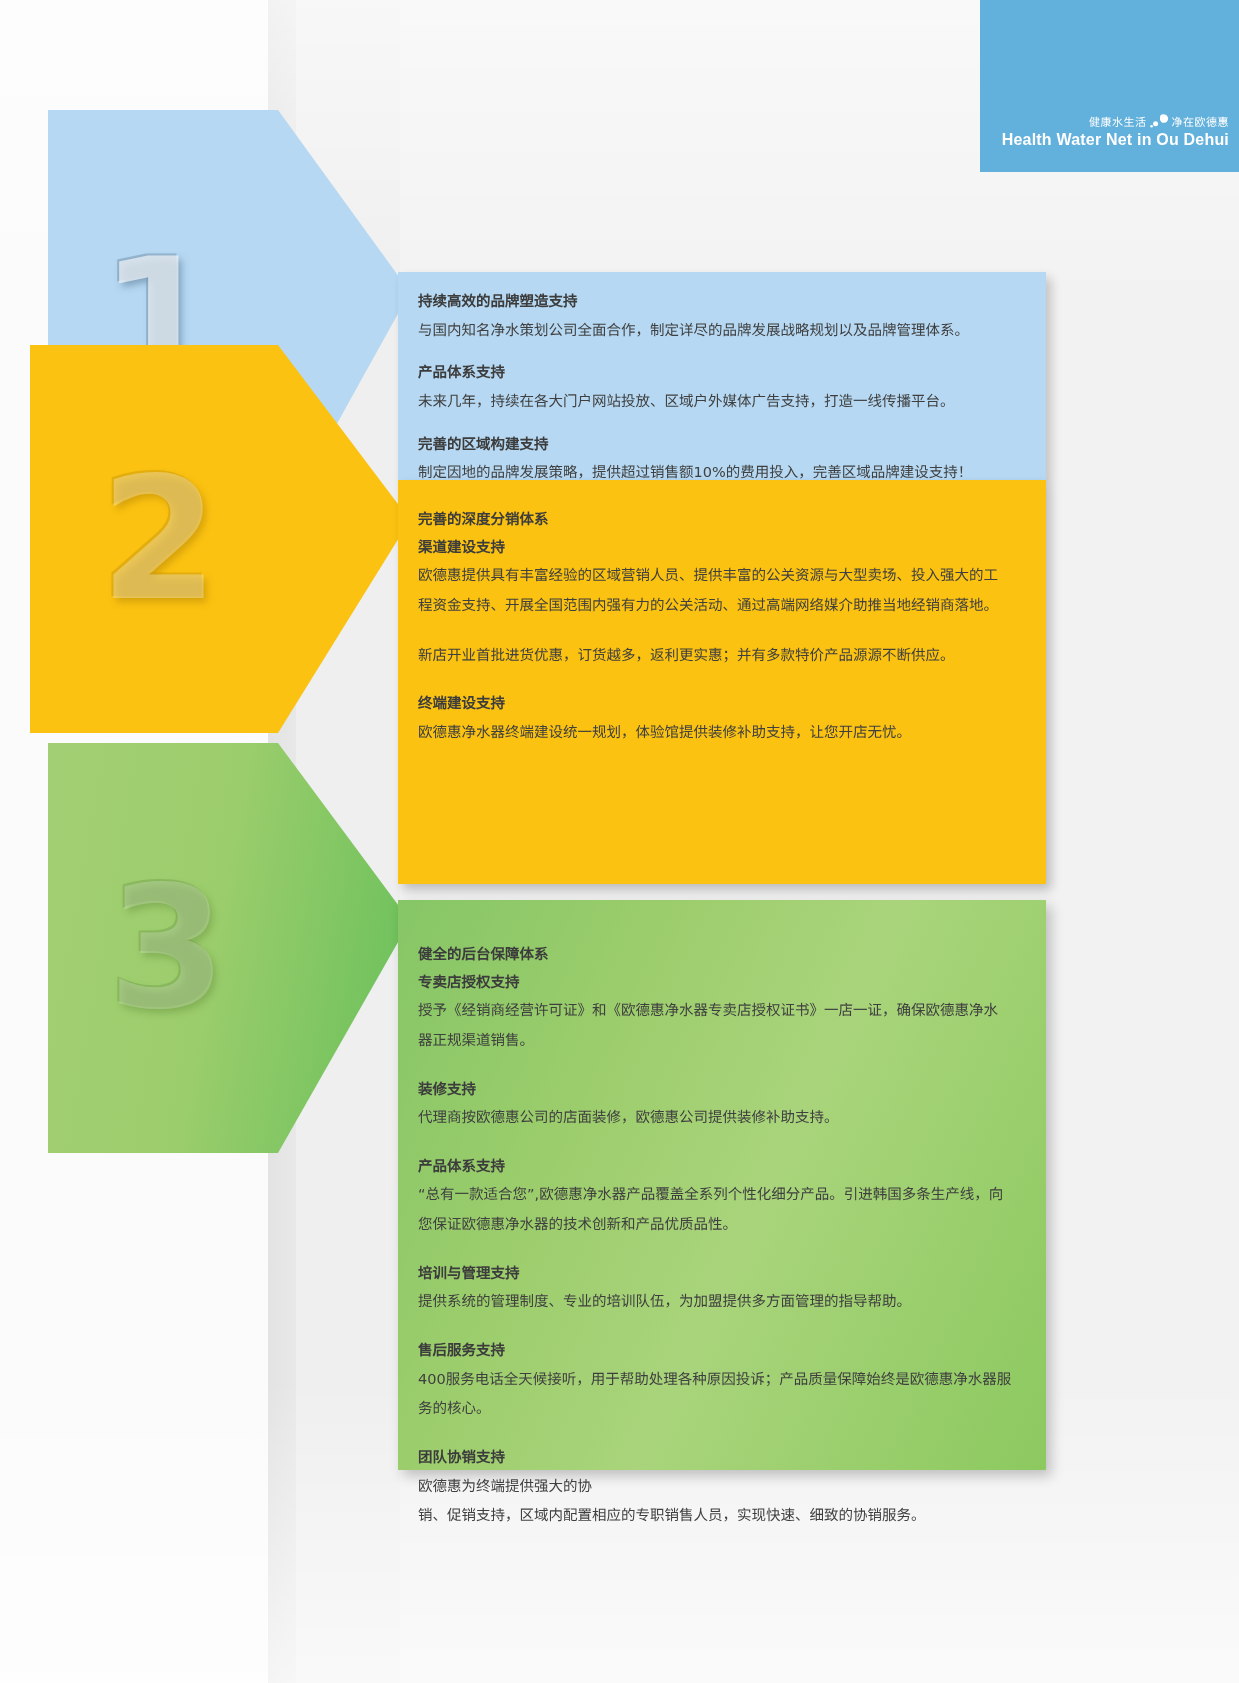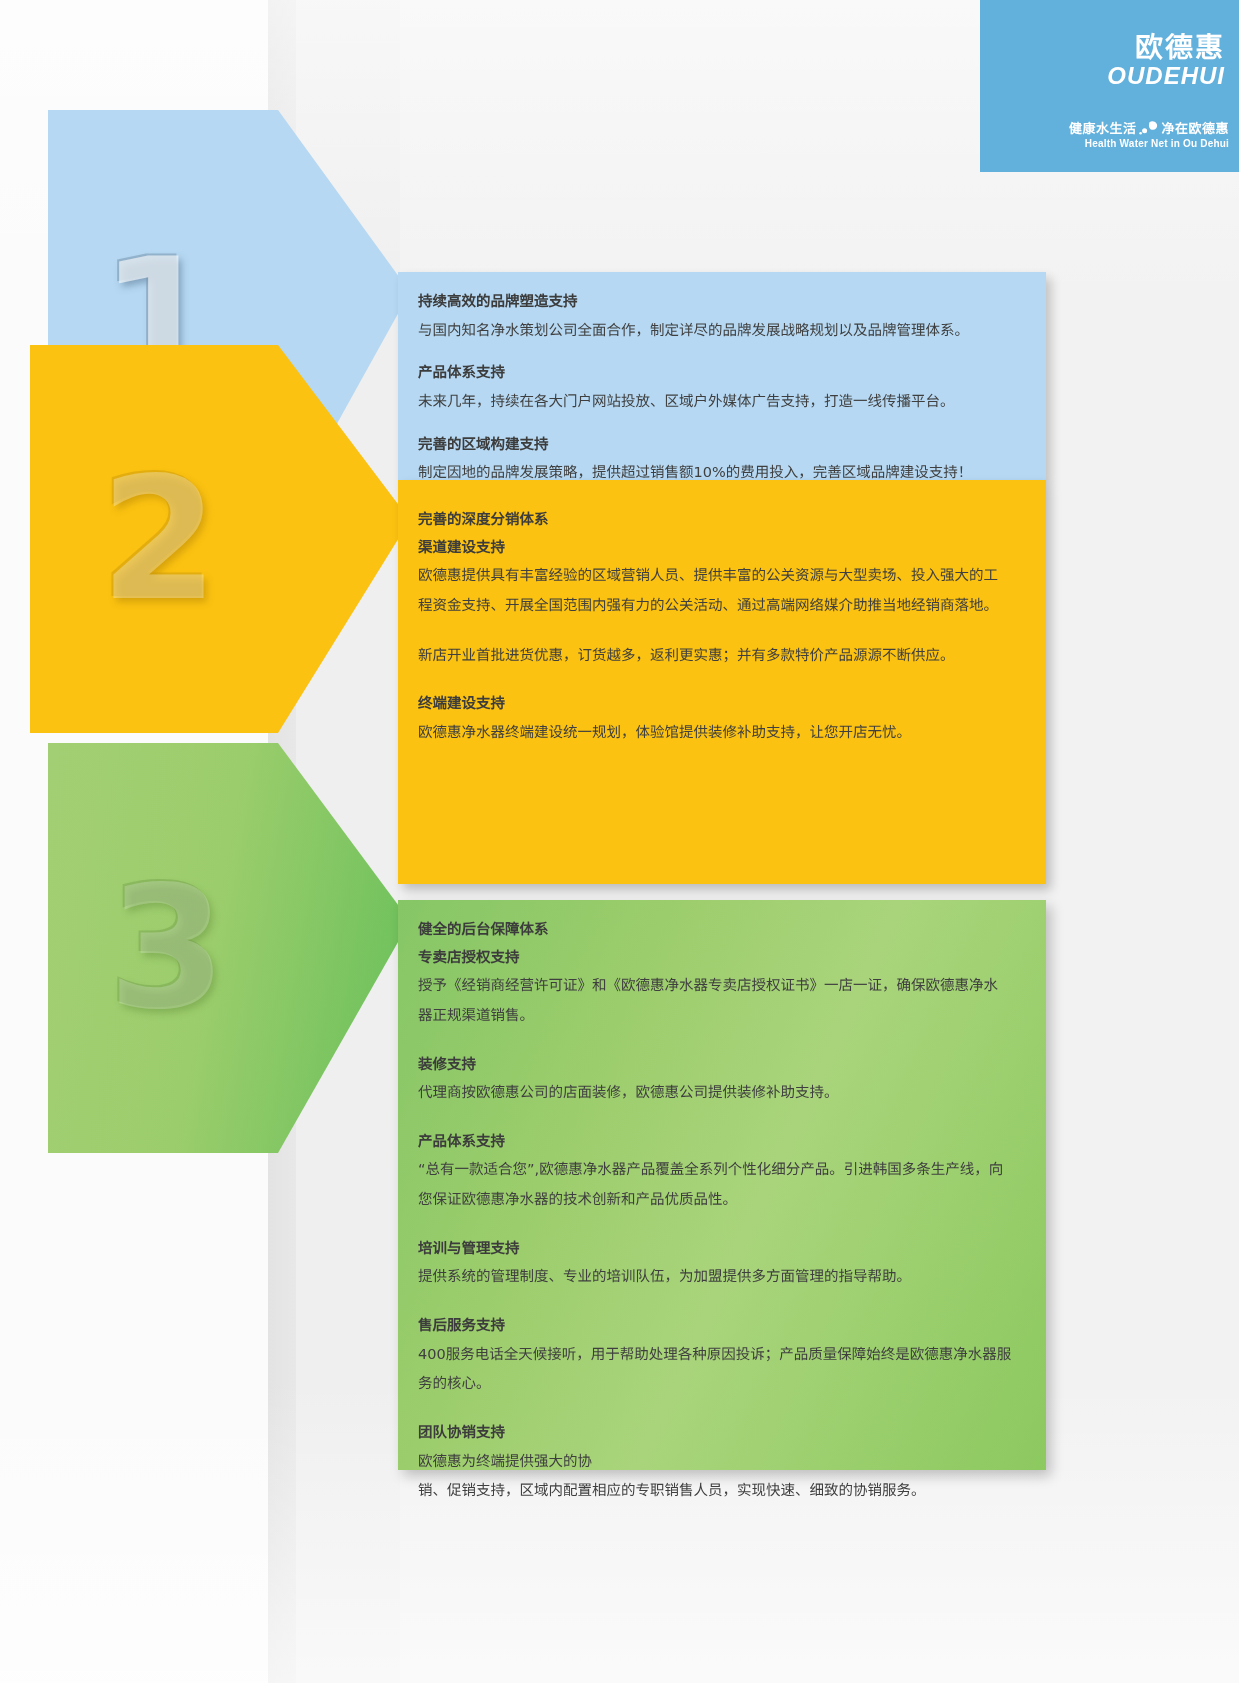--- a/index.html
+++ b/index.html
@@ -28,22 +28,22 @@
   #logo{
     position:absolute;left:980px;top:0;width:259px;height:172px;
     background:#62b0dc;
     color:#fff;
   }
   #logo .lgwrap{position:absolute;left:0;right:14px;top:34px;text-align:right;}
   #logo .cn{font-size:28px;font-weight:bold;letter-spacing:2px;line-height:1;
             font-family:"DejaVu Sans","Liberation Sans",sans-serif;}
   #logo .en{font-size:24px;font-style:italic;font-weight:bold;letter-spacing:1px;line-height:1.05;margin-top:1px;}
   #logo .tagwrap{position:absolute;left:0;right:10px;bottom:22px;text-align:right;}
-  #logo .tag-cn{font-size:13px;font-weight:bold;letter-spacing:.5px;line-height:1.25;white-space:nowrap;}
-  #logo .tag-en{font-size:10px;font-weight:bold;letter-spacing:.2px;line-height:1.25;white-space:nowrap;}
+  #logo .tag-cn{font-size:11px;font-weight:normal;letter-spacing:.5px;line-height:1.25;white-space:nowrap;}
+  #logo .tag-en{font-size:16px;font-weight:bold;letter-spacing:.2px;line-height:1.25;white-space:nowrap;}
   #logo .drop{display:inline-block;width:19px;height:14px;position:relative;vertical-align:-2px;margin:0 3px;}
   #logo .drop svg{position:absolute;left:0;top:0;}
 
   
   .tab{position:absolute;overflow:visible;}
   .tab .body{position:absolute;left:0;top:0;width:100%;height:100%;}
   .tab .num{
     position:absolute;left:52px;top:50%;transform:translateY(-50%);
     font-size:170px;font-weight:bold;line-height:1;
     font-family:"DejaVu Sans","Liberation Sans",sans-serif;
@@ -85,35 +85,31 @@
             font-family:"DejaVu Sans","Liberation Sans",sans-serif;}
   .panel .grp{margin-bottom:14px;}
   .panel .grp:last-child{margin-bottom:0;}
 
   #panel1{top:272px;height:208px;background:#b6d8f2;
           box-shadow:5px 6px 10px rgba(0,0,0,.20);padding-top:16px;}
   #panel2{top:480px;height:404px;background:#fbc211;
           box-shadow:5px 6px 10px rgba(0,0,0,.22);padding-top:26px;}
   #panel3{top:900px;height:570px;
           background:linear-gradient(115deg,#86c666 0%,#9ccd6c 30%,#a9d47b 55%,#8cc95f 100%);
-          box-shadow:5px 6px 12px rgba(0,0,0,.22);padding-top:16px;}
+          box-shadow:5px 6px 12px rgba(0,0,0,.22);padding-top:41px;}
   #panel2 .grp{margin-bottom:20px;}
   #panel3 .grp{margin-bottom:20px;}
 </style>
 </head>
 <body>
 
 <div id="bg"></div>
 <div id="bgfade"></div>
 
 <div id="logo">
-  <div class="lgwrap">
-    <div class="cn">欧德惠</div>
-    <div class="en">OUDEHUI</div>
-  </div>
   <div class="tagwrap">
     <div class="tag-cn">
       <span>健康水生活</span><span class="drop"><svg width="19" height="14" viewBox="0 0 19 14">
             <path d="M10.5 1.2c2.6-1.8 6.4-.8 7.4 2.1.9 2.6-1 5.3-3.8 5.5-2 .1-3.3-1-3.9-2.6-.5-1.4-.2-3.4.3-5z" fill="#ffffff"></path>
             <circle cx="5.6" cy="9.8" r="2.5" fill="#ffffff"></circle>
             <circle cx="1.6" cy="12.3" r="1.3" fill="#ffffff"></circle>
           </svg></span><span>净在欧德惠</span>
     </div>
     <div class="tag-en">Health Water Net in Ou Dehui</div>
   </div>

